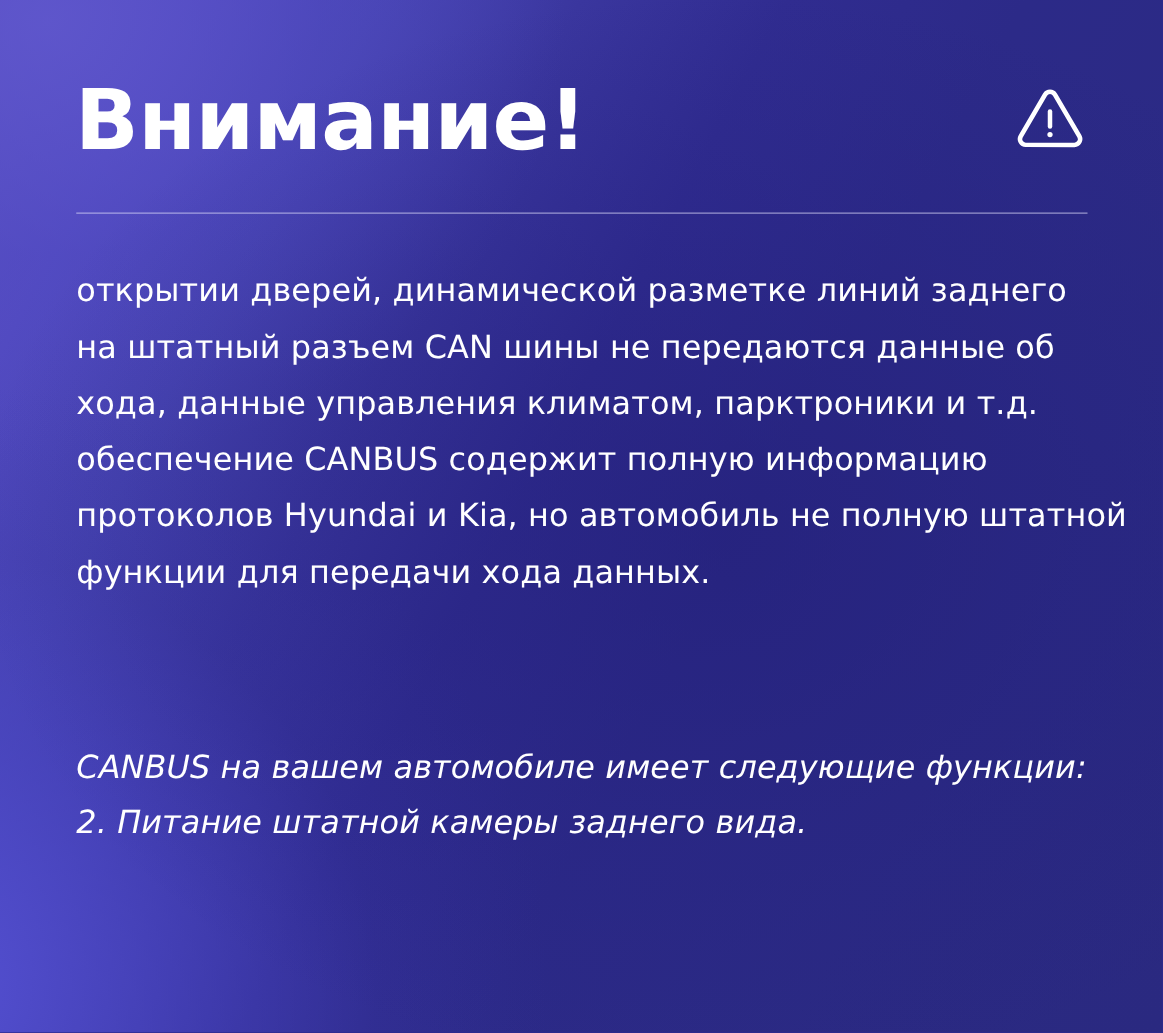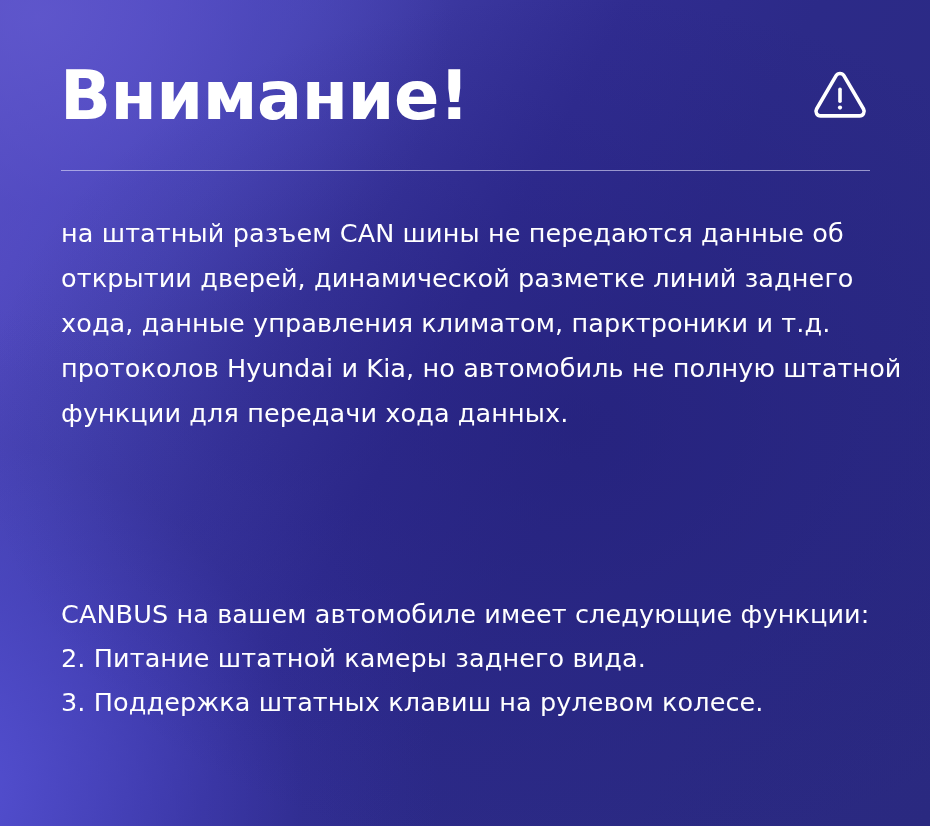--- a/index.html
+++ b/index.html
@@ -121,20 +121,21 @@
   }
 
   .list-block {
     position: absolute;
     left: 61px;
     top: 592px;
     width: 822px;
   }
   .list-line {
     line-height: 44px;
+    font-style: italic;
   }
 </style>
 </head>
 <body>
 
 <div id="poster">
 
   <div class="bg-layer bg-a"></div>
   <div class="bg-layer bg-b"></div>
   <div class="bg-layer bg-c"></div>
@@ -148,27 +149,27 @@
       <svg class="warn-icon" viewBox="0 0 56 56" xmlns="http://www.w3.org/2000/svg">
         <path d="M24.1 7.6 L4.6 41.0 a4.6 4.6 0 0 0 3.95 6.9 h39.0 a4.6 4.6 0 0 0 3.95 -6.9 L31.9 7.6 a4.6 4.6 0 0 0 -7.8 0 Z" fill="none" stroke="#ffffff" stroke-width="3.6" stroke-linejoin="round" stroke-linecap="round"></path>
         <path d="M28 21.2 V33.2" fill="none" stroke="#ffffff" stroke-width="3.6" stroke-linecap="round"></path>
         <circle cx="28" cy="39.6" r="2.1" fill="#ffffff"></circle>
       </svg>
     </div>
 
     <div class="divider"></div>
 
     <div class="body-block">
+      <div class="para-line">открытии дверей, динамической разметке линий заднего</div>
       <div class="para-line">на штатный разъем CAN шины не передаются данные об</div>
-      <div class="para-line">открытии дверей, динамической разметке линий заднего</div>
       <div class="para-line">хода, данные управления климатом, парктроники и т.д.</div>
+      <div class="para-line">обеспечение CANBUS содержит полную информацию</div>
       <div class="para-line">протоколов Hyundai и Kia, но автомобиль не полную штатной</div>
       <div class="para-line">функции для передачи хода данных.</div>
     </div>
 
     <div class="list-block">
       <div class="list-line">CANBUS на вашем автомобиле имеет следующие функции:</div>
       <div class="list-line">2. Питание штатной камеры заднего вида.</div>
-      <div class="list-line">3. Поддержка штатных клавиш на рулевом колесе.</div>
     </div>
 
   </div>
 </div>
 
 </body></html>

